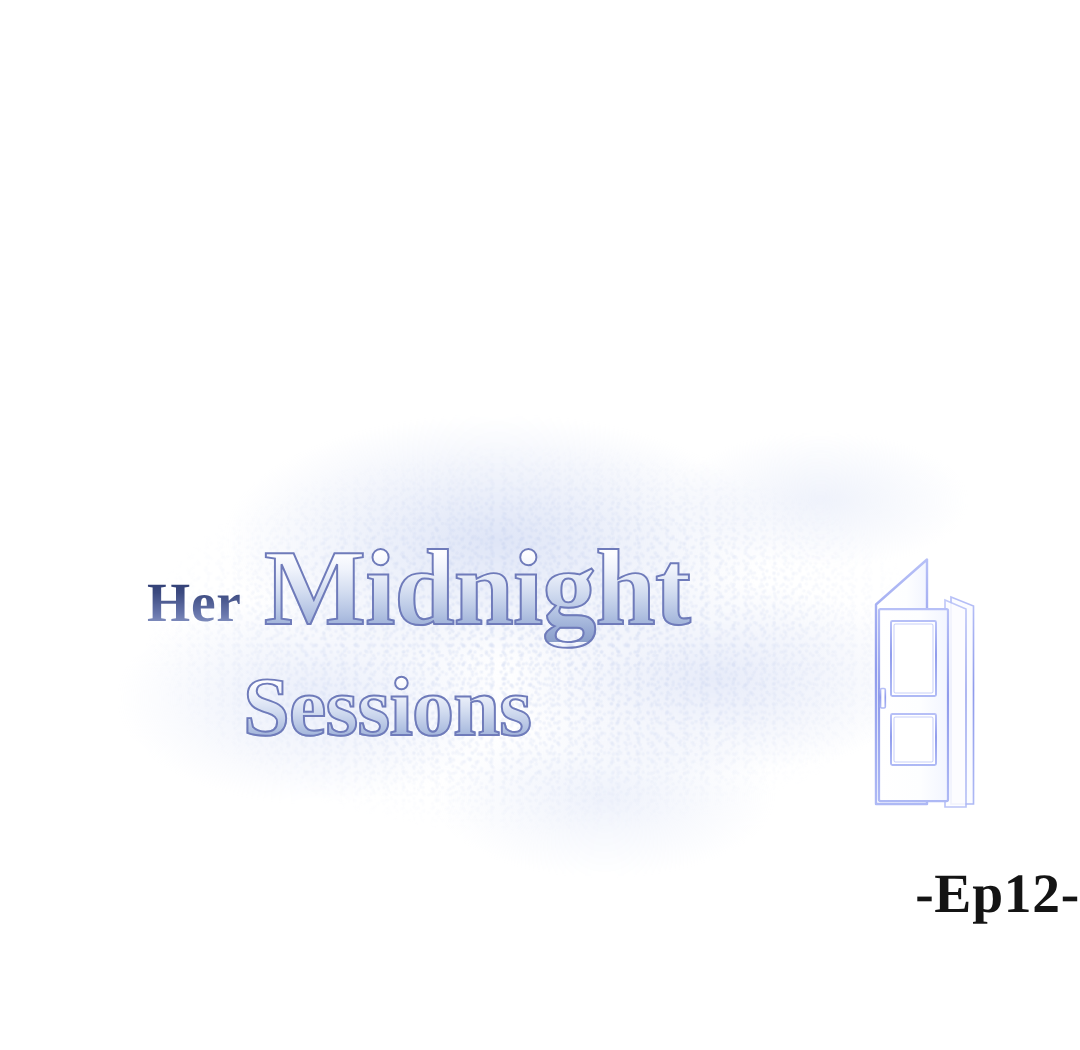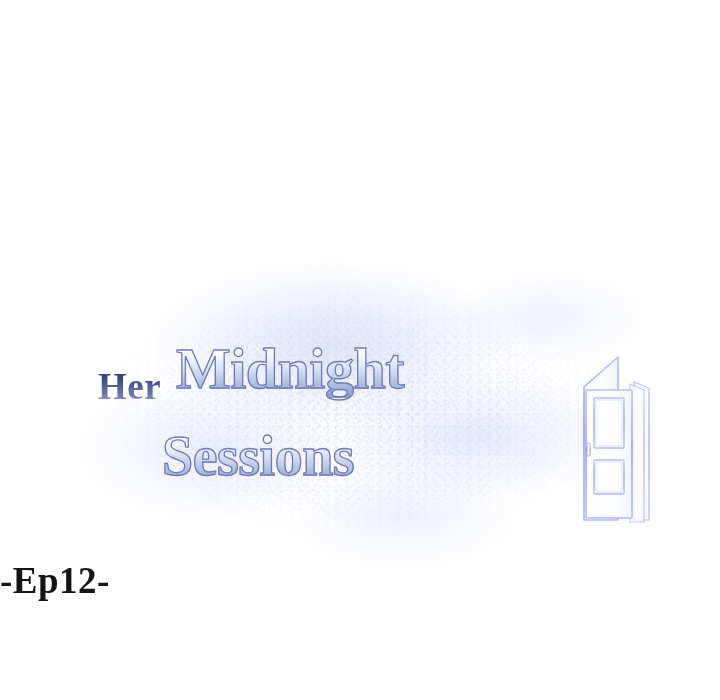--- a/index.html
+++ b/index.html
@@ -11,20 +11,21 @@
   body {
     font-family: "Liberation Serif", serif;
   }
 
   #page {
     position: relative;
     width: 720px;
     height: 624px;
     background: #ffffff;
     overflow: hidden;
+    margin-top: 16px;
   }
 
   
   .bg-wash {
     position: absolute;
     left: 55px;
     top: 245px;
     width: 600px;
     height: 330px;
     pointer-events: none;
@@ -108,21 +109,21 @@
     color: transparent;
     -webkit-text-fill-color: transparent;
   }
 
   .word-midnight {
     position: absolute;
     left: 176px;
     top: 0px;
     font-family: "Liberation Serif", serif;
     font-weight: bold;
-    font-size: 58px;
+    font-size: 72px;
     line-height: 1;
     letter-spacing: -0.5px;
     -webkit-text-stroke: 1.3px #6f7bba;
     paint-order: stroke fill;
     background: linear-gradient(to bottom,
         #ffffff 0%, #fdfdff 18%, #eef2fb 34%,
         #d2dcf0 54%, #b2c2e2 74%, #97aad4 90%, #8a9ec9 100%);
     -webkit-background-clip: text;
     background-clip: text;
     color: transparent;
@@ -148,21 +149,21 @@
     color: transparent;
     -webkit-text-fill-color: transparent;
   }
 
   
   .episode-label {
     position: absolute;
     left: 0;
     top: 562px;
     width: 720px;
-    text-align: left;
+    text-align: right;
     font-family: "Liberation Serif", serif;
     font-weight: bold;
     font-size: 37px;
     line-height: 1;
     letter-spacing: 0.5px;
     color: #141414;
   }
 </style>
 </head>
 <body>

